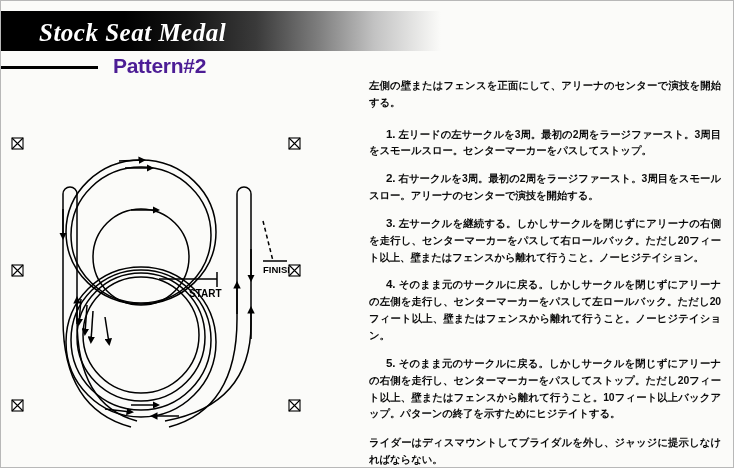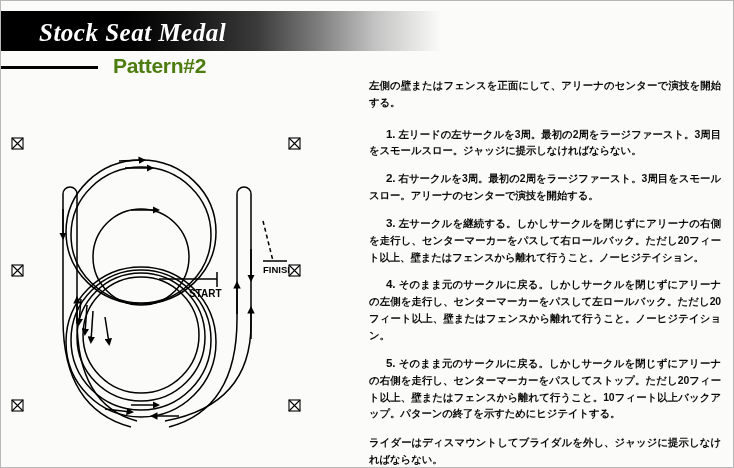--- a/index.html
+++ b/index.html
@@ -49,21 +49,21 @@
     width: 97px;
     height: 3px;
     background: #000000;
   }
   #pattern-title {
     position: absolute;
     left: 112px;
     top: 53px;
     font-size: 21px;
     font-weight: bold;
-    color: #4d7c0f;
+    color: #4c1d95;
     letter-spacing: -0.3px;
     white-space: nowrap;
   }
 
   
   #diagram {
     position: absolute;
     left: 0;
     top: 108px;
     width: 360px;
@@ -195,21 +195,21 @@
     </svg>
   </div>
 
   <div id="text-col">
     <p class="intro">
       <br>
       <span>左側の壁またはフェンスを正面にして、アリーナのセンターで演技を開始する。</span>
     </p>
 
     <p class="step">
-      <span class="num">1.</span><span>左リードの左サークルを3周。最初の2周をラージファースト。3周目をスモールスロー。ジャッジに提示しなければならない。</span>
+      <span class="num">1.</span><span>左リードの左サークルを3周。最初の2周をラージファースト。3周目をスモールスロー。センターマーカーをパスしてストップ。</span>
     </p>
 
     <p class="step">
       <span class="num">2.</span><span>右サークルを3周。最初の2周をラージファースト。3周目をスモールスロー。アリーナのセンターで演技を開始する。</span>
     </p>
 
     <p class="step">
       <span class="num">3.</span><span>左サークルを継続する。しかしサークルを閉じずにアリーナの右側を走行し、センターマーカーをパスして右ロールバック。ただし20フィート以上、壁またはフェンスから離れて行うこと。ノーヒジテイション。</span>
     </p>
 

